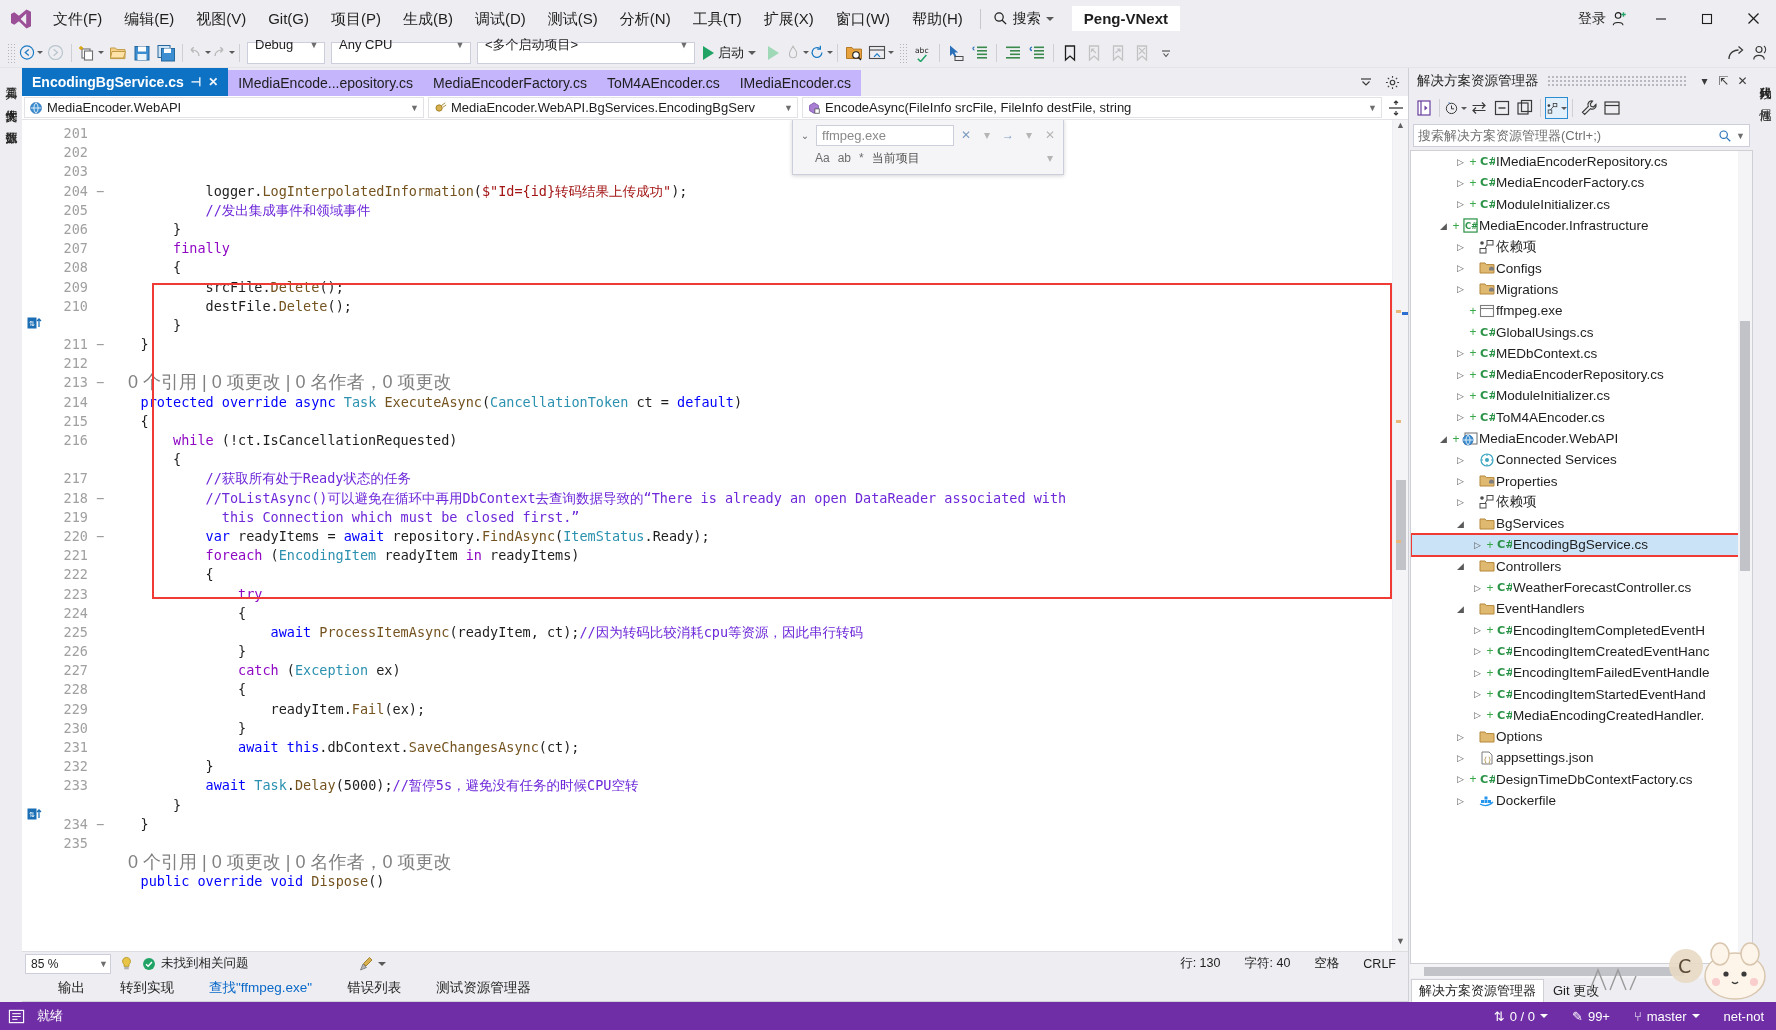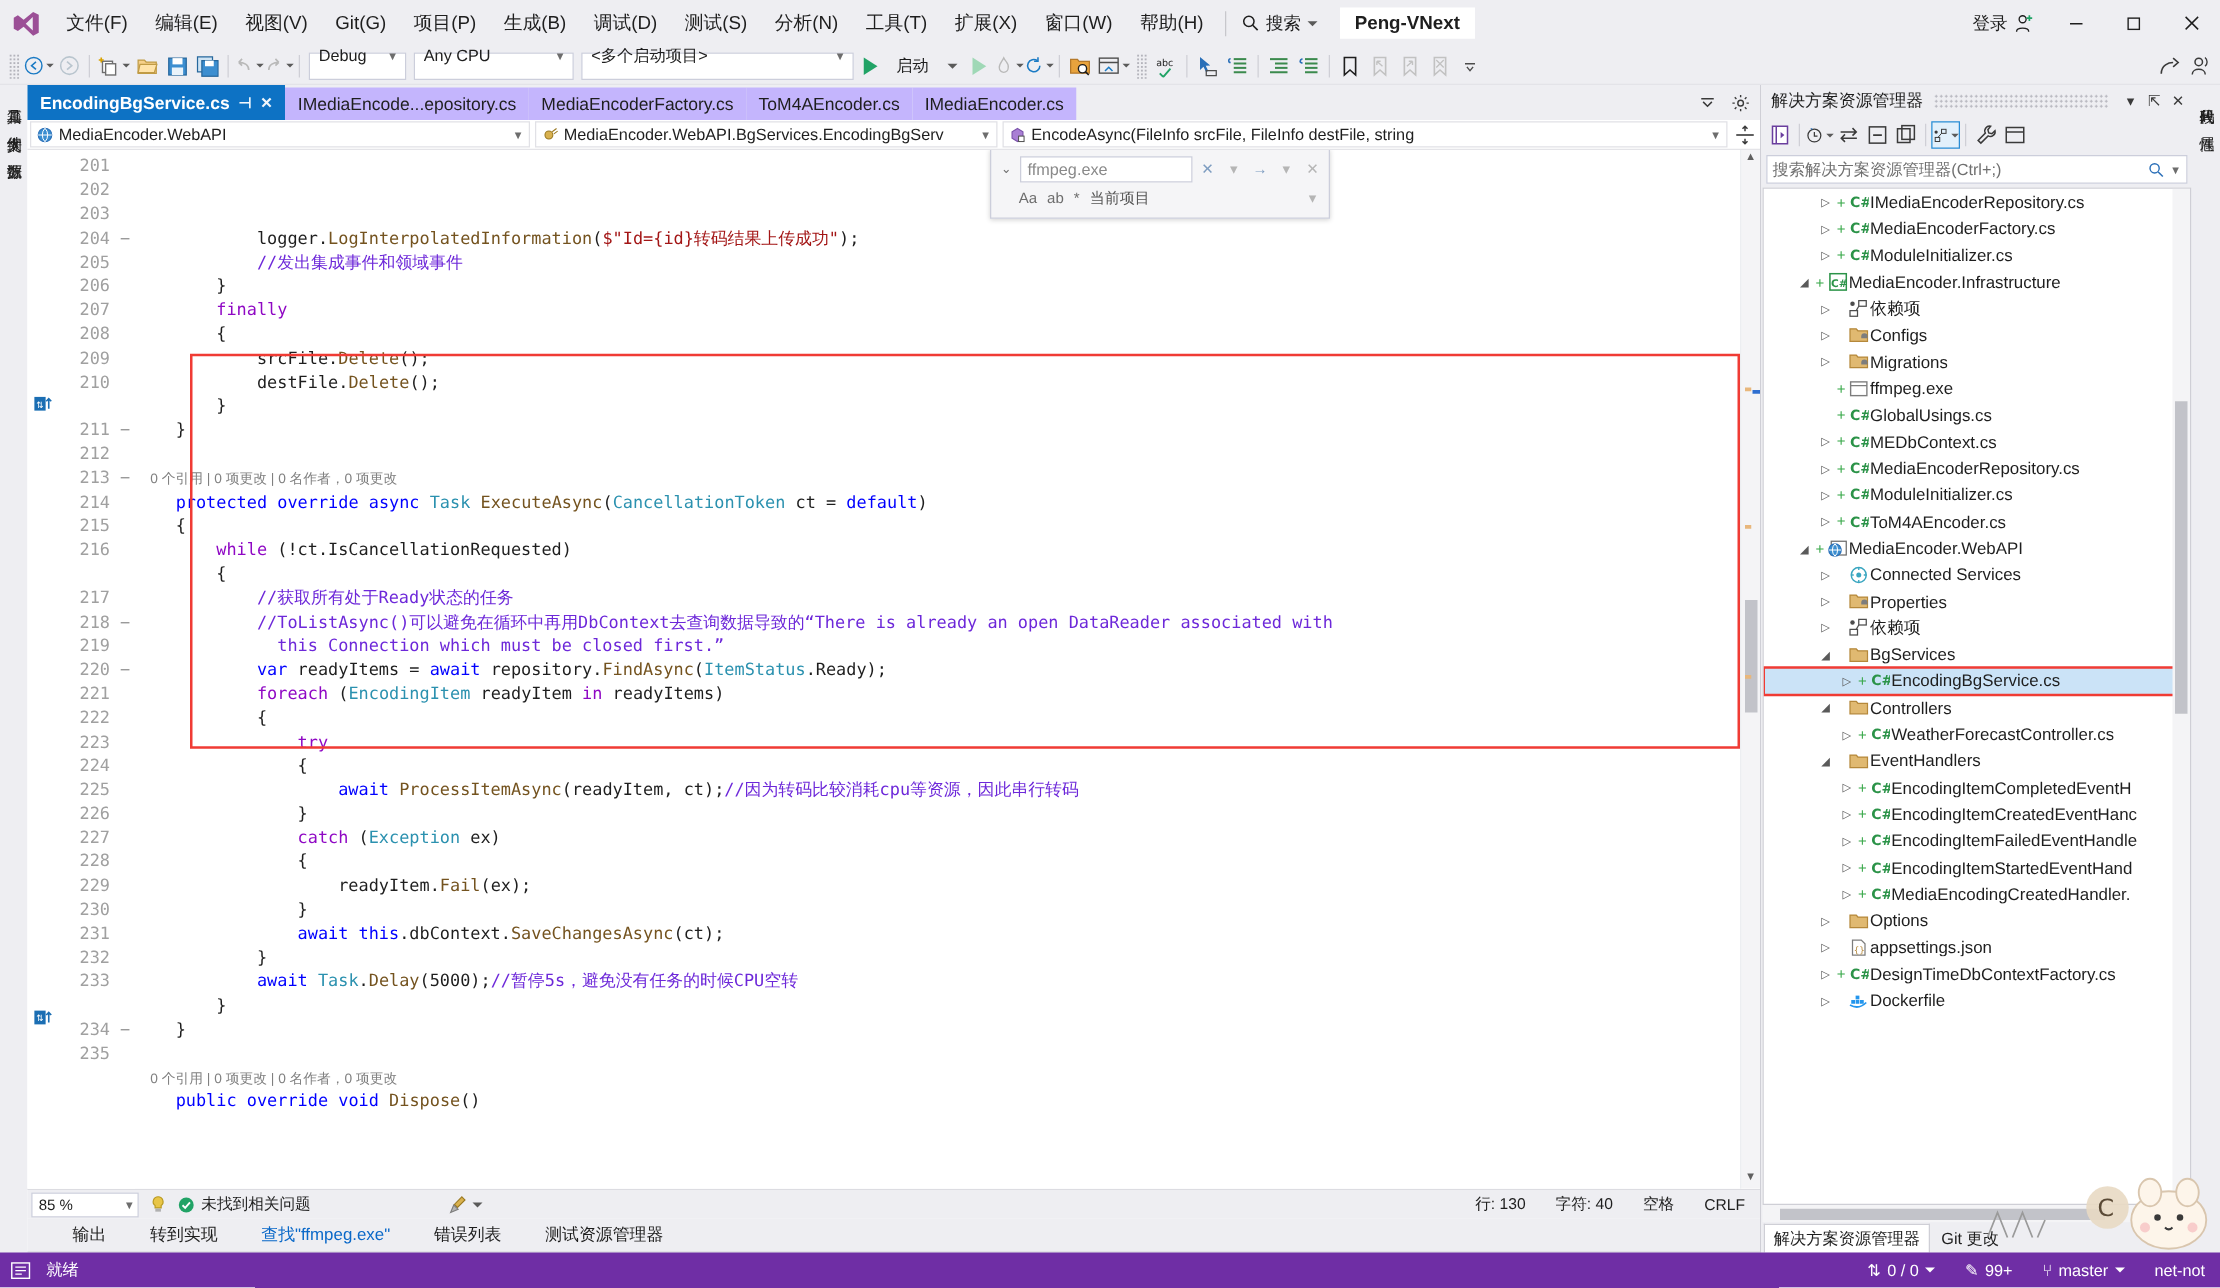--- a/index.html
+++ b/index.html
@@ -131,24 +131,24 @@
     color: #1e1e1e;
     margin: 0 3px;
     cursor: default;
   }
   .combo .lbl { flex: 1; white-space: nowrap; overflow: hidden; }
   .combo .arw {
     width: 14px; text-align: center;
     color: #6d6d6d; font-size: 9px;
   }
   .combo.dbg { width: 78px; }
-  .combo.cpu { width: 128px; }
+  .combo.cpu { width: 140px; }
   .combo.startup { width: 218px; }
   .run-btn {
-    display: flex; align-items: center; gap: 15px;
+    display: flex; align-items: center; gap: 4px;
     height: 24px; padding: 0 5px; font-size: 13px; color: #1e1e1e;
     cursor: default;
   }
   .tri { width:0;height:0;border-top:7px solid transparent;border-bottom:7px solid transparent;border-left:11px solid #21a366; }
   .tri-o { width:0;height:0;border-top:7px solid transparent;border-bottom:7px solid transparent;border-left:11px solid #9fd8b6; }
 
   
   .main {
     flex: 1;
     display: flex;
@@ -298,21 +298,21 @@
     white-space: pre;
     color: #1e1e1e;
   }
   .cl { height: 19.2px; white-space: pre; }
   .kw   { color: #0000ff; }
   .kwc  { color: #8f08c4; }
   .typ  { color: #2b91af; }
   .mth  { color: #74531f; }
   .str  { color: #a31515; }
   .cmt  { color: #6d28d9; }
-  .cref { color: #808080; font-size: 11px; font-family: "Liberation Sans", sans-serif; margin-top: 32px; }
+  .cref { color: #808080; font-size: 18px; font-family: "Liberation Sans", sans-serif; margin-top: 32px; }
   .plain{ color: #1e1e1e; }
 
   
   .redrect {
     position: absolute;
     border: 2.5px solid #f03b34;
     pointer-events: none;
     z-index: 20;
   }
 

